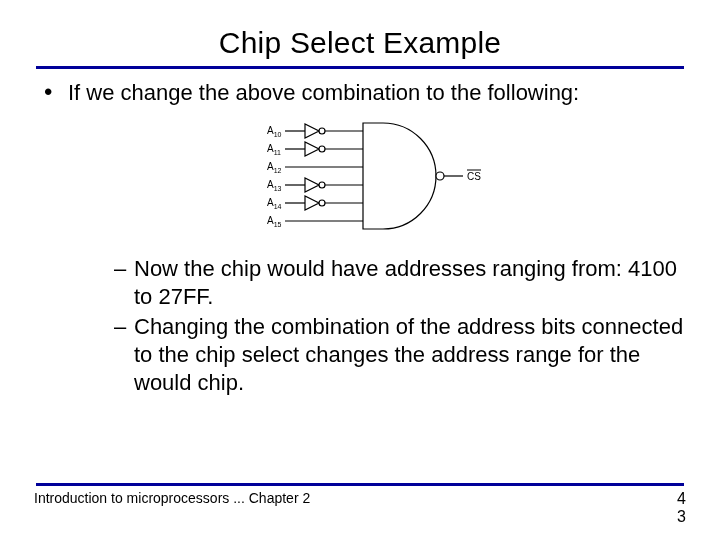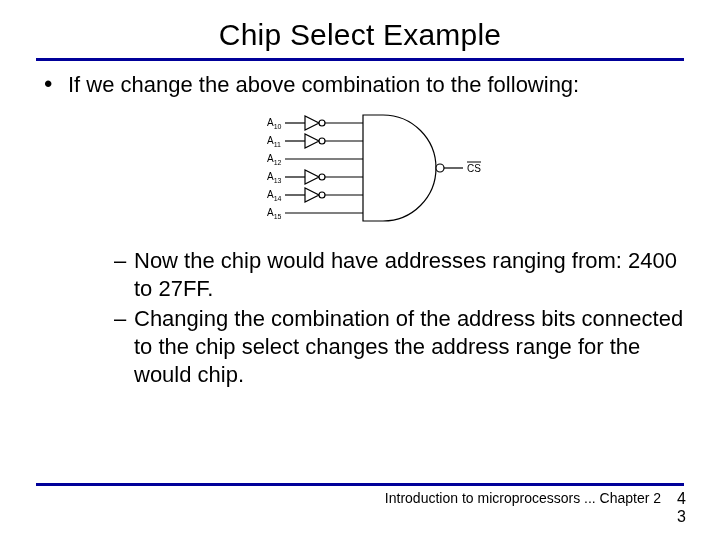--- a/index.html
+++ b/index.html
@@ -1,32 +1,32 @@
 <!DOCTYPE html>
 <html><head>
 <meta charset="utf-8">
 <style>
   * { box-sizing: border-box; margin: 0; padding: 0; }
   html, body { width: 720px; height: 540px; background: #fff; font-family: Arial, Helvetica, sans-serif; color: #000; }
-  .slide { width: 720px; height: 540px; padding: 18px 34px 10px 34px; position: relative; }
+  .slide { width: 720px; height: 540px; padding: 26px 34px 10px 34px; position: relative; }
   .title { font-size: 30px; text-align: center; font-weight: normal; margin-bottom: 6px; letter-spacing: 0.2px; }
   .hr-top  { height: 3px; background: #000099; margin: 0 2px 10px 2px; }
   .hr-bot  { height: 3px; background: #000099; margin: 4px 2px 4px 2px; }
   .content { padding: 0 0px 0 10px; }
   .b1 { display: flex; margin-bottom: 6px; }
   .b1 .dot { width: 24px; flex: 0 0 24px; font-size: 24px; line-height: 26px; text-align: left; }
   .b1 .txt { font-size: 22px; line-height: 28px; text-align: center; }
   .diagram-wrap { text-align: center; margin: 2px 0 10px 0; }
   .svg-diagram { display: inline-block; }
   .b2-group { padding-left: 70px; }
   .b2 { display: flex; margin-bottom: 2px; }
   .b2 .dash { width: 20px; flex: 0 0 20px; font-size: 22px; line-height: 28px; }
   .b2 .txt { font-size: 22px; line-height: 28px; }
   .footer { position: absolute; left: 34px; right: 34px; bottom: 14px; }
-  .foot-row { display: flex; justify-content: flex-end; font-size: 14px; gap: 16px; }
+  .foot-row { display: flex; justify-content: space-between; font-size: 14px; gap: 16px; }
   .pagenum { text-align: right; font-size: 16px; line-height: 18px; }
   svg text { font-family: Arial, Helvetica, sans-serif; }
   .sub { font-size: 7px; }
   .sig { font-size: 10px; }
 </style>
 </head>
 <body>
 
 <div class="slide">
   <div class="title">Chip Select Example</div>
@@ -80,21 +80,21 @@
           <text x="22" y="111" class="sig">A<tspan class="sub" dy="3">15</tspan></text>
           <line x1="222" y1="57" x2="236" y2="57" stroke="#000" stroke-width="1"></line>
           <text x="222" y="67" class="sig">CS</text>
         </g>
       </svg>
     </div>
 
     <div class="b2-group">
       <div class="b2">
         <div class="dash">–</div>
-        <div class="txt">Now the chip would have addresses ranging from: 2400 to 27FF.</div>
+        <div class="txt">Now the chip would have addresses ranging from: 4100 to 27FF.</div>
       </div>
       <div class="b2">
         <div class="dash">–</div>
         <div class="txt">Changing the combination of the address bits connected to the chip select changes the address range for the would chip.</div>
       </div>
     </div>
   </div>
 
   <div class="footer">
     <div class="hr-bot"></div>

